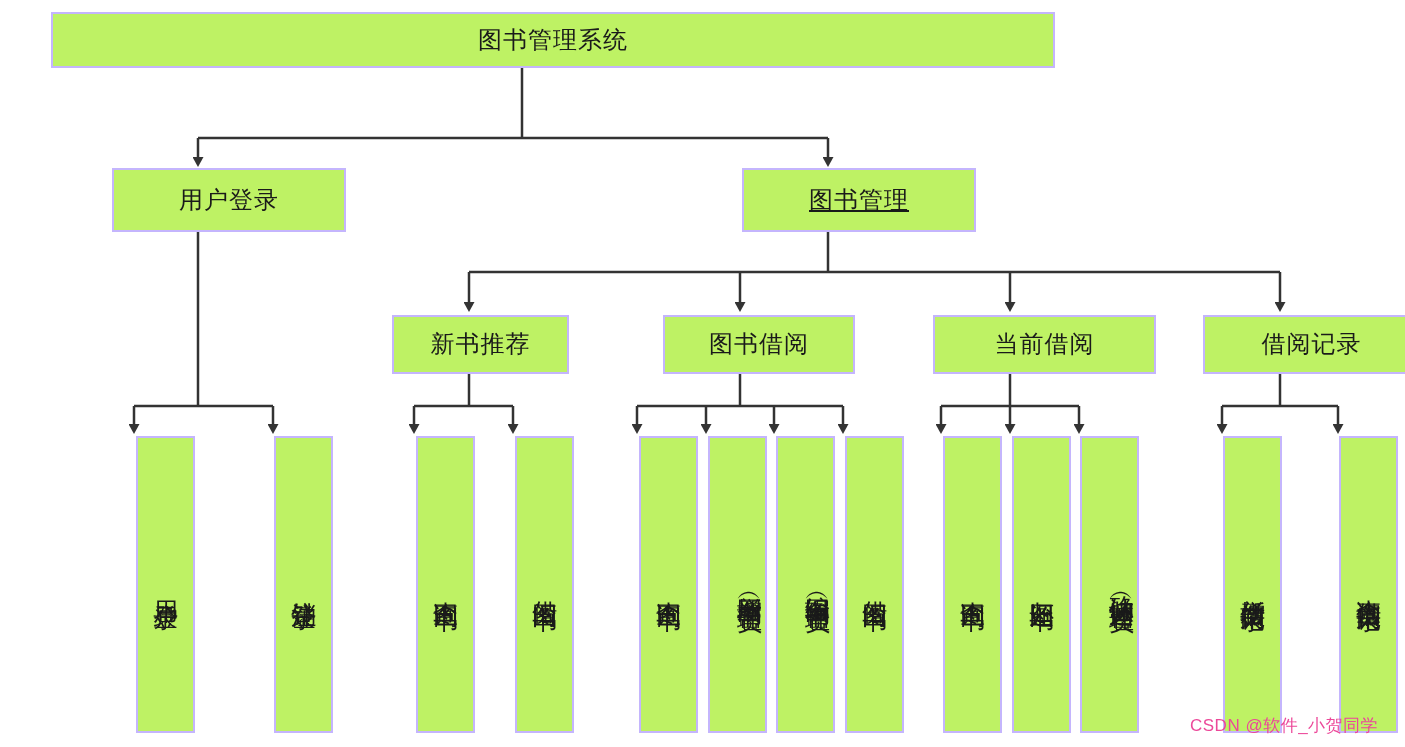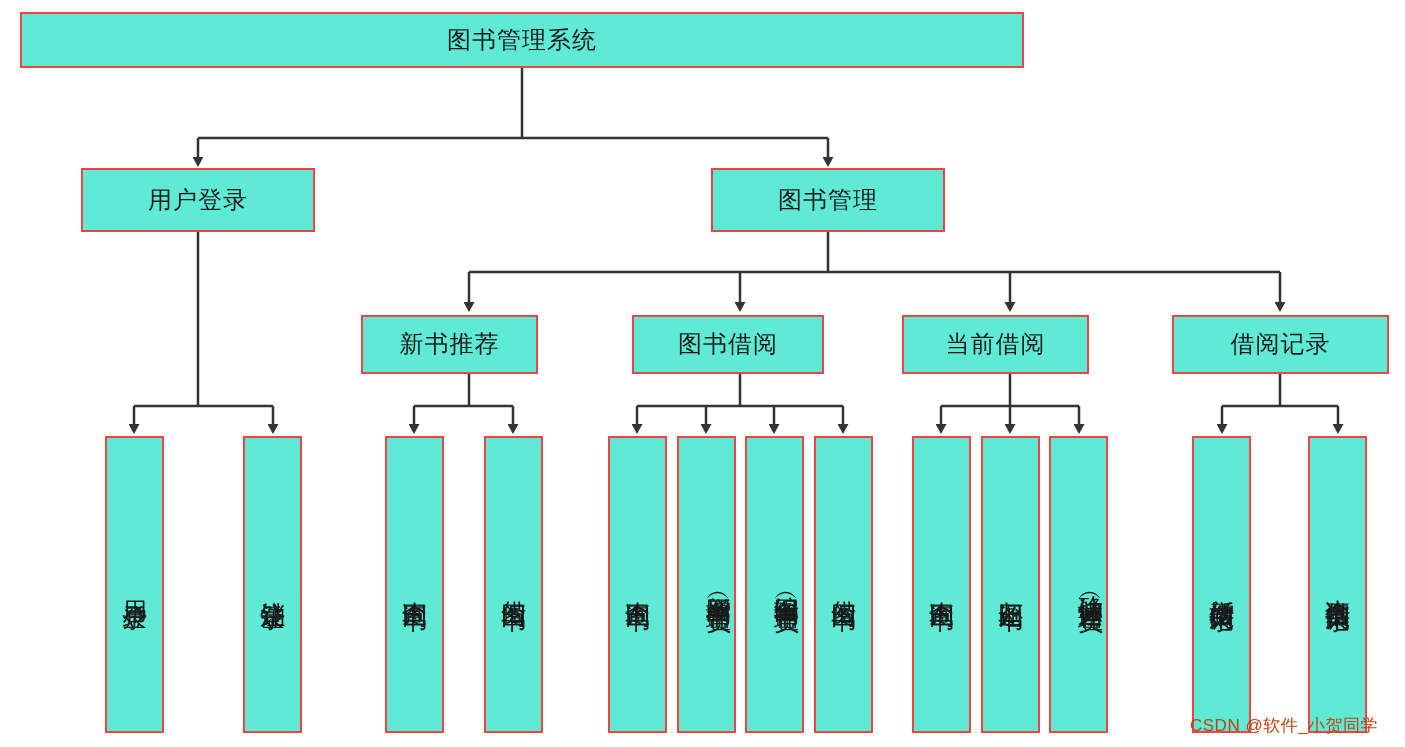--- a/index.html
+++ b/index.html
@@ -21,26 +21,27 @@
     position: absolute;
     left: 0;
     top: 0;
     width: 1405px;
     height: 747px;
     pointer-events: none;
   }
   .node {
     position: absolute;
     box-sizing: border-box;
-    border: 2px solid #ef4444;
-    background: #5eead4;
+    border: 2px solid #c4b5fd;
+    background: #bef264;
     display: flex;
     align-items: center;
     justify-content: center;
     color: #1a1a1a;
+    margin-left: 31px;
   }
   .node.h {
     font-size: 24px;
     letter-spacing: 1px;
     line-height: 1.2;
   }
   .node.v {
     writing-mode: vertical-rl;
     text-orientation: upright;
     font-size: 25px;
@@ -49,21 +50,21 @@
     padding: 6px 0;
   }
   .node.v.top {
     align-items: flex-start;
   }
   .watermark {
     position: absolute;
     left: 1190px;
     top: 714px;
     font-size: 17px;
-    color: #c2410c;
+    color: #ec4899;
     white-space: nowrap;
     letter-spacing: 0.5px;
   }
 </style>
 </head>
 <body>
 
 <div id="canvas">
 
   <svg class="wires" viewBox="0 0 1405 747" xmlns="http://www.w3.org/2000/svg">
@@ -112,25 +113,25 @@
       <path d="M1280,374 L1280,406"></path>
       <path d="M1222,406 L1338,406"></path>
       <path d="M1222,406 L1222,425" marker-end="url(#arrow)"></path>
       <path d="M1338,406 L1338,425" marker-end="url(#arrow)"></path>
     </g>
   </svg>
 
   <div class="node h" style="left:20px; top:12px; width:1004px; height:56px;">图书管理系统</div>
 
   <div class="node h" style="left:81px; top:168px; width:234px; height:64px;">用户登录</div>
-  <div class="node h" style="left:711px; top:168px; width:234px; height:64px;">图书管理</div>
+  <div class="node h" style="left:711px; top:168px; width:234px; height:64px;text-decoration:underline;">图书管理</div>
 
   <div class="node h" style="left:361px; top:315px; width:177px; height:59px;">新书推荐</div>
   <div class="node h" style="left:632px; top:315px; width:192px; height:59px;">图书借阅</div>
-  <div class="node h" style="left:902px; top:315px; width:187px; height:59px;">当前借阅</div>
+  <div class="node h" style="left:902px; top:315px; width:223px; height:59px;">当前借阅</div>
   <div class="node h" style="left:1172px; top:315px; width:217px; height:59px;">借阅记录</div>
 
   <div class="node v" style="left:105px; top:436px; width:59px; height:297px;">用户登录</div>
   <div class="node v" style="left:243px; top:436px; width:59px; height:297px;">注销登录</div>
 
   <div class="node v" style="left:385px; top:436px; width:59px; height:297px;">查询图书</div>
   <div class="node v" style="left:484px; top:436px; width:59px; height:297px;">借阅图书</div>
 
   <div class="node v" style="left:608px; top:436px; width:59px; height:297px;">查询图书</div>
   <div class="node v top" style="left:677px; top:436px; width:59px; height:297px;">新增图书（管理员）</div>

